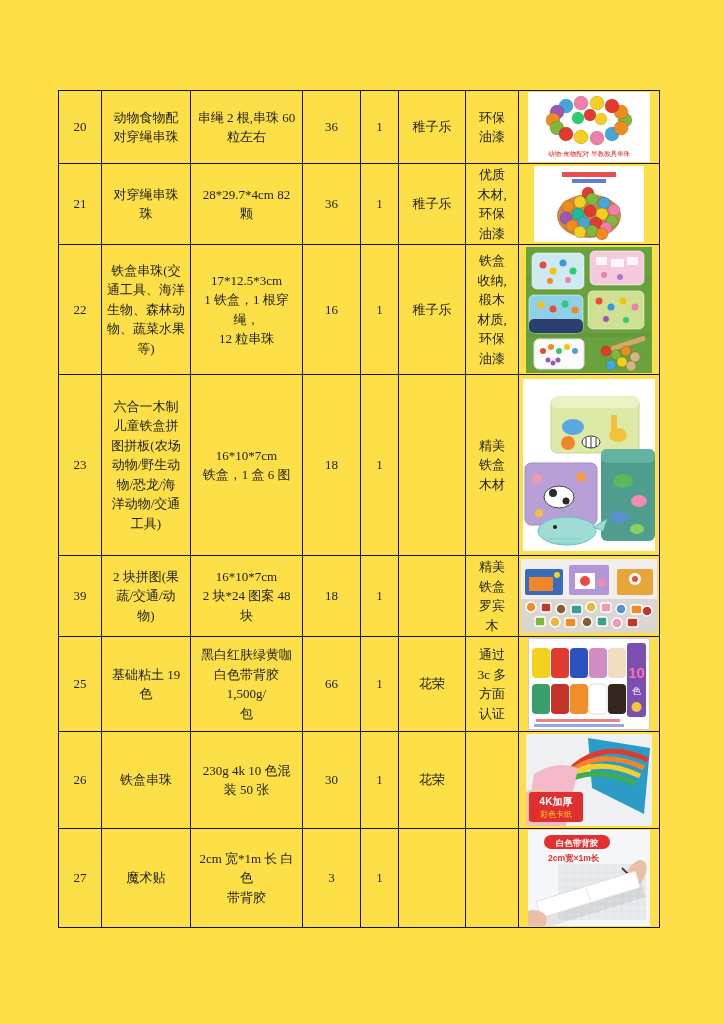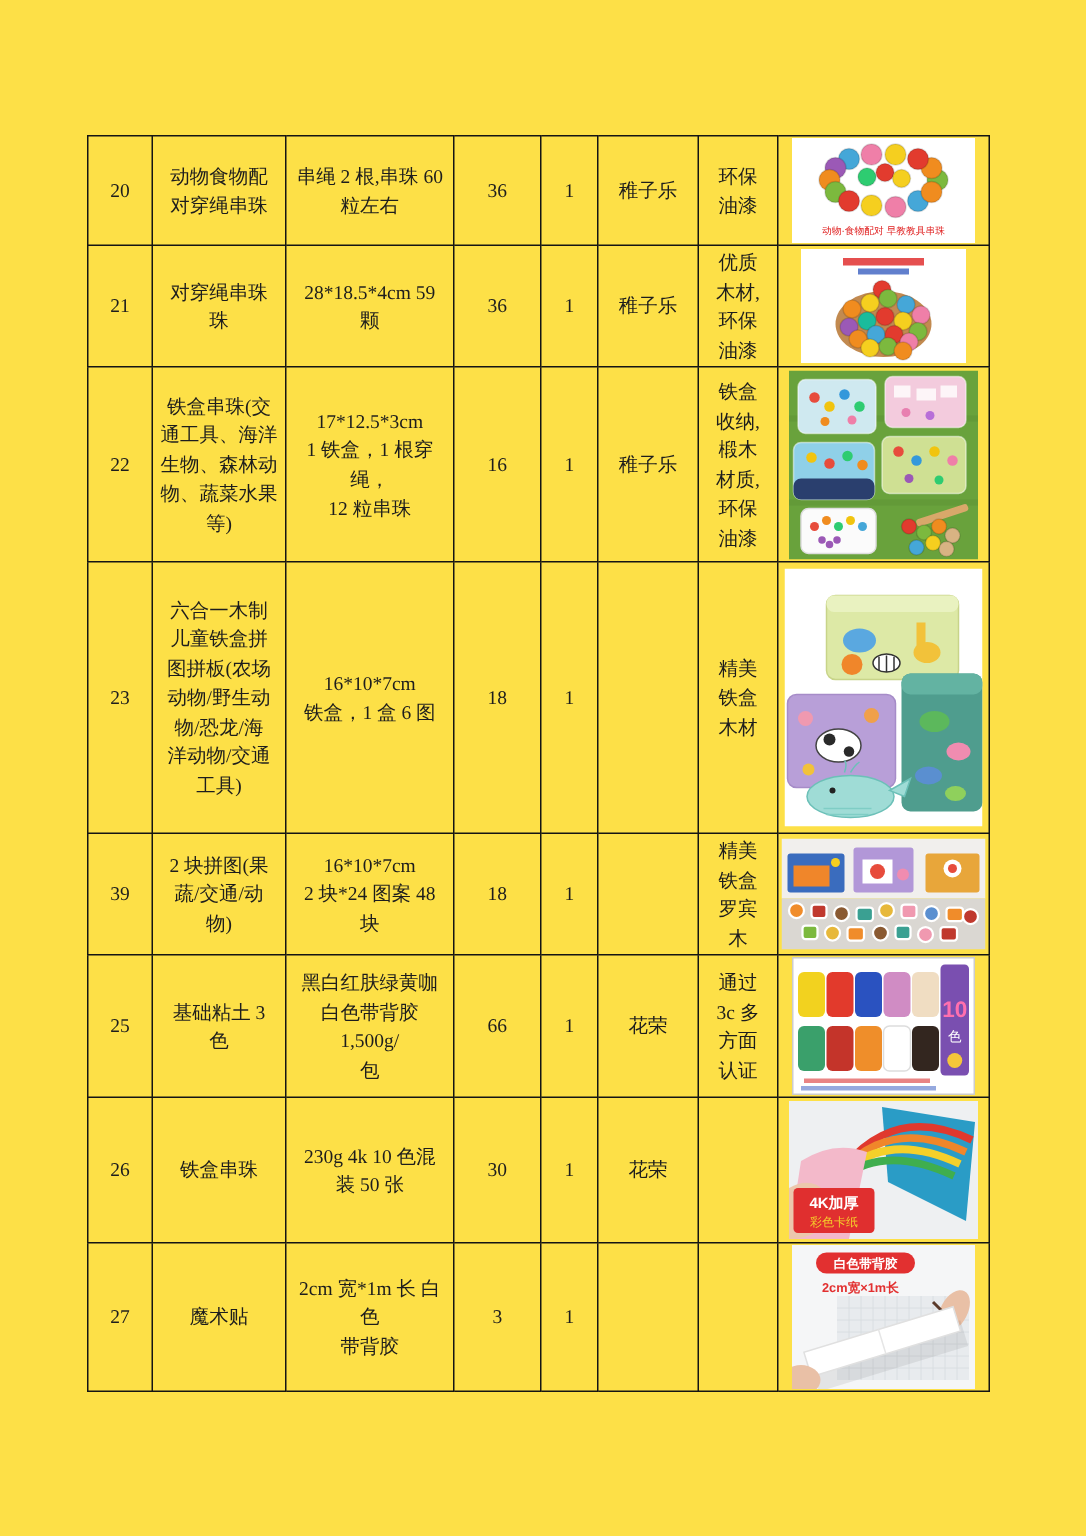--- a/index.html
+++ b/index.html
@@ -79,21 +79,21 @@
       </g>
       <text class="svg-sans" x="61" y="64" font-size="6.5" fill="#e02020" text-anchor="middle">动物·食物配对 早教教具串珠</text>
     </svg>
   </td>
 </tr>
 
 <tr class="r21">
   <td>21</td>
   <td class="pre">对穿绳串珠
 珠</td>
-  <td class="pre">28*18.5*4cm  59
+  <td class="pre">28*29.7*4cm  82
 颗</td>
   <td>36</td>
   <td>1</td>
   <td>稚子乐</td>
   <td class="pre">优质
 木材,
 环保
 油漆</td>
   <td class="c-img">
     <svg width="110" height="76" viewBox="0 0 110 76">
@@ -323,21 +323,21 @@
         <rect x="76" y="58" width="10" height="9" rx="2" fill="#3aa092"></rect>
                 <circle cx="96" cy="64" r="5" fill="#f099b0"></circle>
         <rect x="106" y="59" width="11" height="9" rx="2" fill="#c0392e"></rect>
       </g>
     </svg>
   </td>
 </tr>
 
 <tr class="r25">
   <td>25</td>
-  <td class="pre">基础粘土 3
+  <td class="pre">基础粘土 19
 色</td>
   <td class="pre">黑白红肤绿黄咖
 白色带背胶 1,500g/
 包</td>
   <td>66</td>
   <td>1</td>
   <td>花荣</td>
   <td class="pre">通过
 3c 多
 方面

